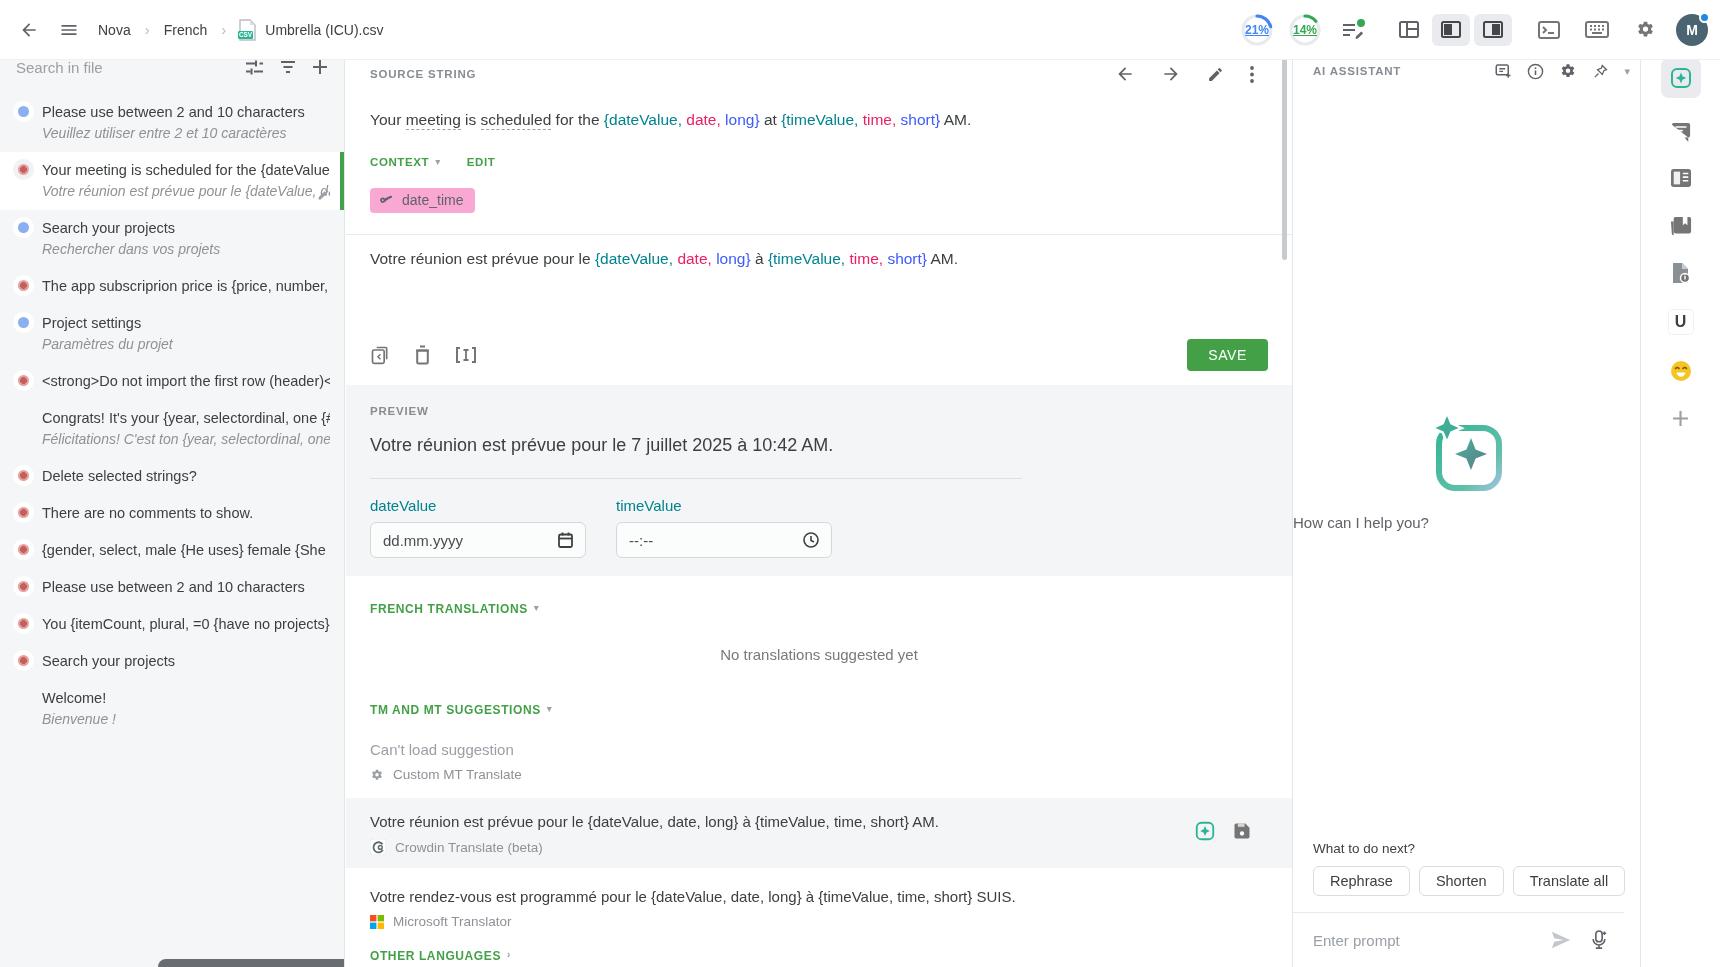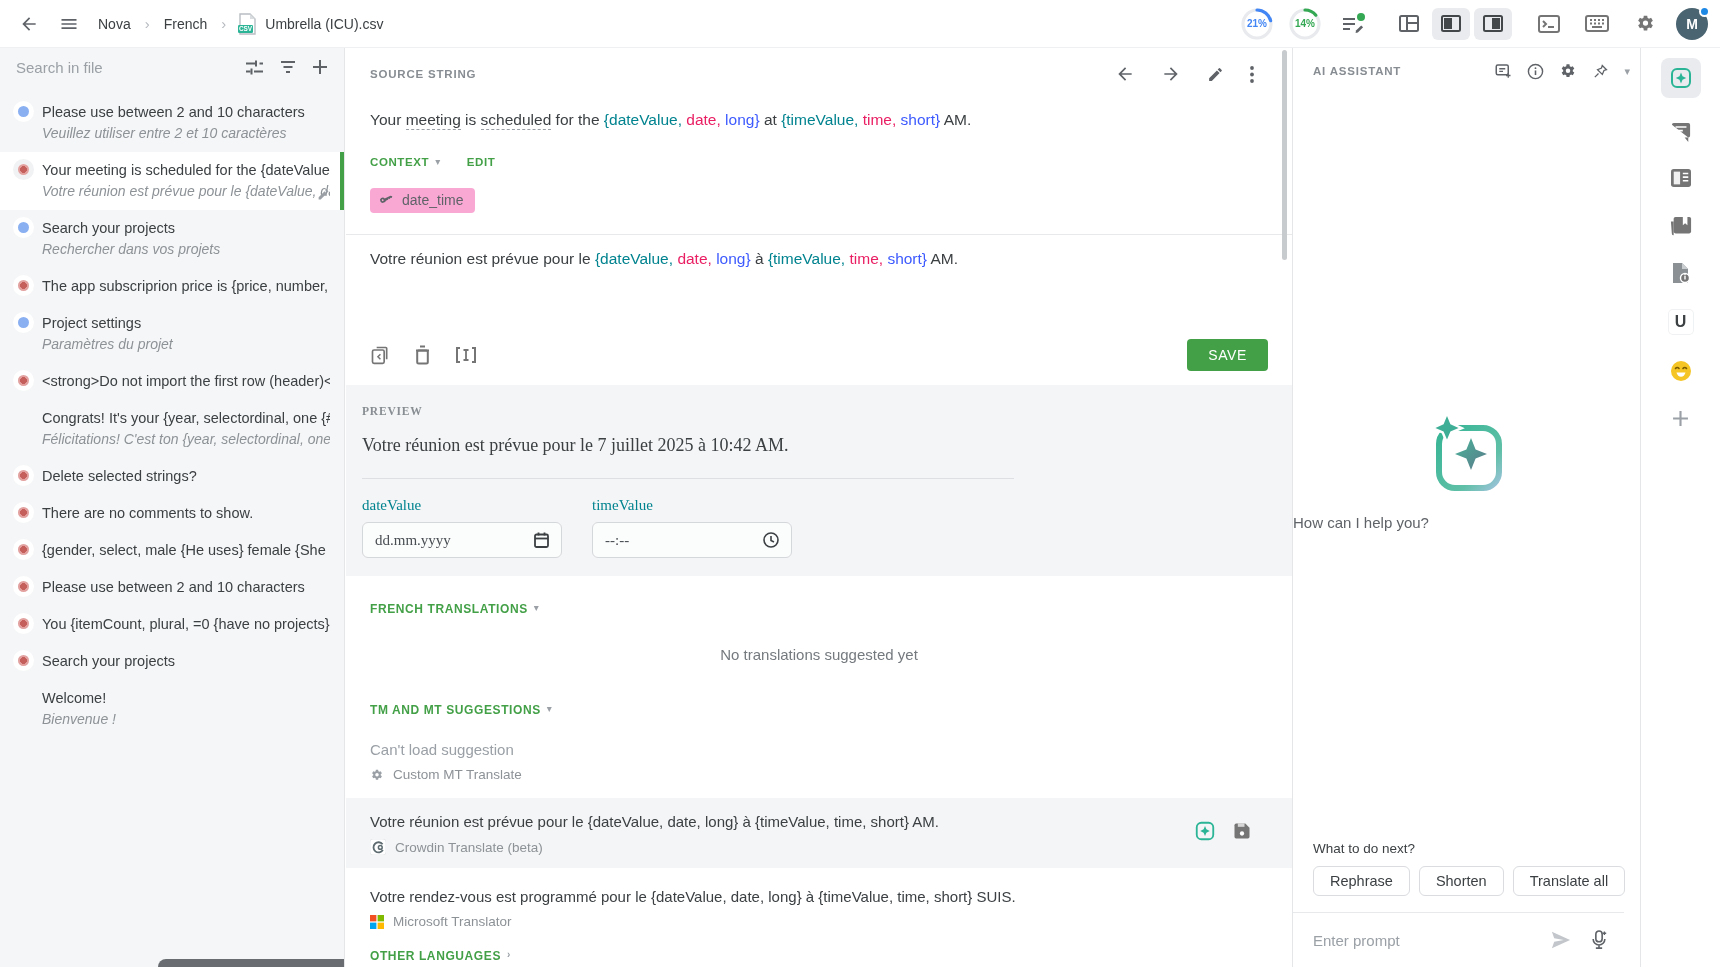--- a/index.html
+++ b/index.html
@@ -1,32 +1,32 @@
 <!DOCTYPE html>
 <html><head>
 <meta charset="utf-8">
 <style>
   * { margin:0; padding:0; box-sizing:border-box; }
   html,body { width:1720px; height:967px; overflow:hidden; background:#fff;
     font-family:"Liberation Sans","DejaVu Sans",sans-serif; color:#3c4043; }
   svg { display:block; }
 
   
-  .topbar { position:absolute; top:0; left:0; right:0; height:48px; background:#fff;
+  .topbar { position:absolute; top:0; left:0; right:0; height:60px; background:#fff;
     border-bottom:1px solid #eef0f2; display:flex; align-items:center; padding:15px 12px; z-index:30; }
   .tb-left { display:flex; align-items:center; gap:6px; }
   .icon-btn { width:34px; height:34px; display:flex; align-items:center; justify-content:center;
     border-radius:50%; cursor:pointer; flex:0 0 auto; }
   .crumb { font-size:14px; color:#3c4043; padding:0 6px; white-space:nowrap; }
   .crumb-sep { color:#b6babf; font-size:15px; padding:0 2px; }
   .file-crumb { display:flex; align-items:center; gap:8px; padding-left:4px; }
   .tb-right { margin-left:auto; display:flex; align-items:center; gap:14px; }
   .ring-wrap { position:relative; width:34px; height:34px; }
   .ring-label { position:absolute; inset:0; display:flex; align-items:center; justify-content:center;
-    font-size:10px; font-weight:bold; }
+    font-size:12px; font-weight:bold;text-decoration:underline; }
   .layout-group { display:flex; align-items:center; gap:4px; margin:0 6px; }
   .layout-btn { width:38px; height:32px; display:flex; align-items:center; justify-content:center;
     border-radius:6px; }
   .layout-btn.active { background:#e9ebee; }
   .avatar { position:relative; width:32px; height:32px; border-radius:50%; background:#4a6471;
     color:#fff; font-size:14px; font-weight:bold; display:flex; align-items:center; justify-content:center; }
   .avatar-dot { position:absolute; top:-2px; right:-2px; width:11px; height:11px; border-radius:50%;
     background:#1e88e5; border:2px solid #fff; }
 
   
@@ -69,27 +69,27 @@
   .ctx-tag-row { margin-top:10px; display:flex; align-items:center; gap:8px; height:28px; }
   .ctx-tag { display:flex; align-items:flex-start; gap:8px; background:#f9a8d4; border-radius:4px;
     padding:4px 12px 5px 8px; font-size:14px; color:#5f6368;margin-top:16px; }
   .ed-divider { margin-top:28px; border-top:1px solid #e7e9eb; }
   .ed-trans { padding:14px 24px 0; font-size:15.5px; line-height:20px; min-height:104px; }
   .ed-toolbar { display:flex; align-items:center; padding:0 24px 14px; height:46px; }
   .tool-icons { display:flex; align-items:center; gap:24px; }
   .save-btn { margin-left:auto; background:#43a047; color:#fff; border:none; border-radius:4px;
     font-weight:normal; font-size:14px; letter-spacing:.6px; padding:8px 21px; cursor:pointer;
     font-family:inherit; }
-  .ed-preview { background:#f4f5f6; padding:20px 16px 18px;font-family:Liberation Serif, serif; }
+  .ed-preview { background:#f4f5f6; padding:20px 24px 18px; }
   .prev-text { margin-top:18px; font-size:18px; color:#3c4043; }
   .prev-divider { margin-top:22px; width:652px; border-top:1px solid #dddfe2; }
   .prev-form { margin-top:18px; display:flex; gap:30px; }
   .pf-col { }
   .pf-label { font-size:15px; color:#00838f; }
-  .pf-input { margin-top:8px; width:200px; height:36px; background:#fbfcfc; border:1px solid #d5d8db;
+  .pf-input { margin-top:8px; width:216px; height:36px; background:#fbfcfc; border:1px solid #d5d8db;
     border-radius:6px; display:flex; align-items:center; padding:0 12px; font-size:15px; color:#494e53; }
   .pf-ph { flex:1; }
   .ed-sec-row { display:flex; align-items:center; gap:7px; padding:26px 24px 0; }
   .ed-notrans { margin-top:30px; text-align:center; font-size:15px; color:#757a7f; }
   .sugg { padding:0 24px; }
   .sugg-text { font-size:15px; color:#3c4043; }
   .sugg-text.err { color:#9aa0a6; }
   .provider { margin-top:9px; display:flex; align-items:center; gap:9px; font-size:13.5px; color:#8d9297; }
   .sugg1 { margin-top:24px; }
   .sugg2 { margin-top:16px; background:#f4f5f6; padding:15px 24px 13px; position:relative; cursor:pointer; }

